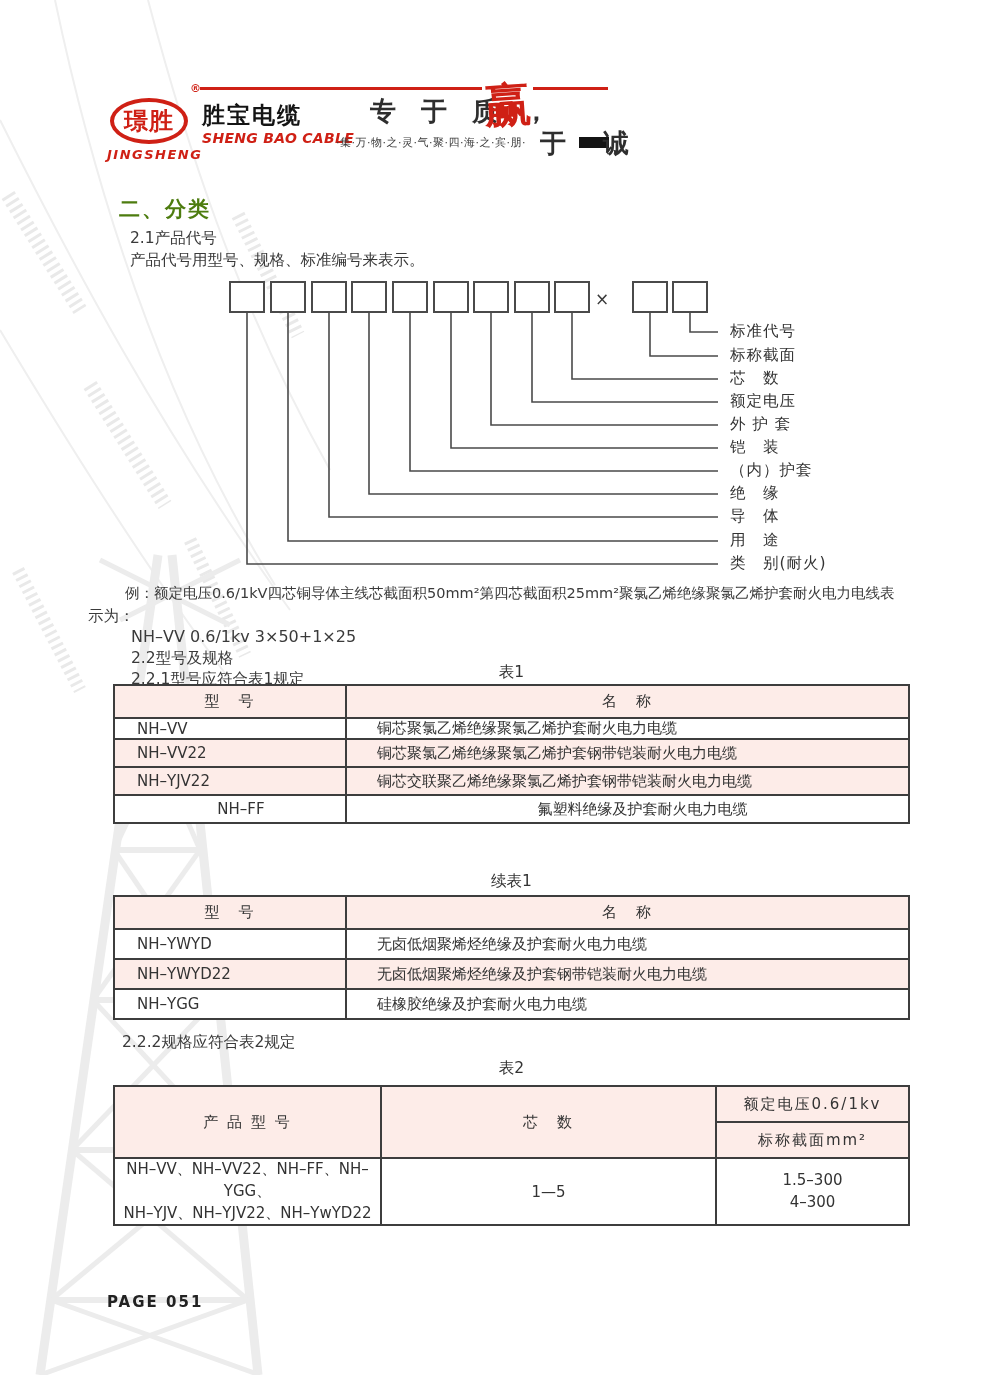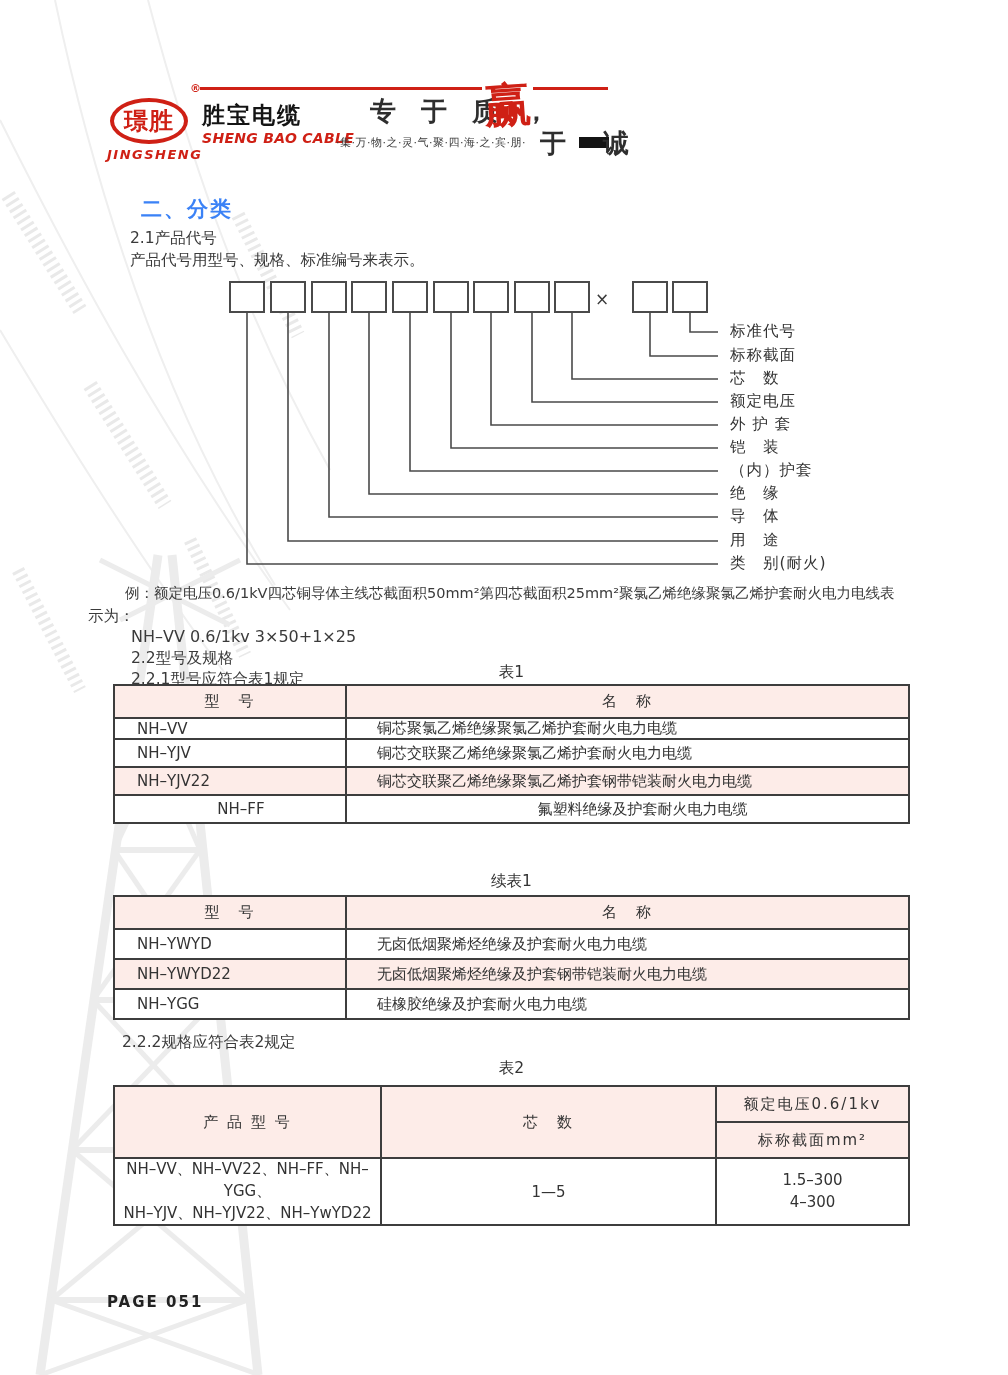--- a/index.html
+++ b/index.html
@@ -17,21 +17,21 @@
   .brand-cn { position:absolute; left:202px; top:100px; color:#141414; font-size:23px; font-weight:800; letter-spacing:2px; }
   .brand-en { position:absolute; left:202px; top:130px; color:#cf2015; font-size:14px; font-weight:bold; font-style:italic; letter-spacing:0.3px; }
   .tagline { position:absolute; left:336px; top:135px; color:#3c3c3c; font-size:11px; letter-spacing:0.5px; }
   .tagline-bar { position:absolute; left:579px; top:137px; width:30px; height:11px; background:#141414; }
   .redrule { position:absolute; top:87px; height:3px; background:#cf2015; }
   .slogan-left { position:absolute; left:370px; top:94px; font-size:26px; font-weight:600; color:#2e2e2e; letter-spacing:8px; }
   .slogan-win { position:absolute; left:484px; top:74px; font-size:47px; font-weight:bold; color:#cf2015; transform:rotate(-4deg); }
   .slogan-right { position:absolute; left:540px; top:94px; font-size:26px; font-weight:600; color:#2e2e2e; letter-spacing:14px;margin-top:32px; }
 
   
-  .h2 { position:absolute; left:119px; top:195px; font-size:21px; font-weight:800; color:#3b82f6; letter-spacing:2px;margin-left:22px; }
+  .h2 { position:absolute; left:119px; top:195px; font-size:21px; font-weight:800; color:#4d7c0f; letter-spacing:2px; }
   .body-line { position:absolute; font-size:15.5px; color:#3a3a3a; white-space:nowrap; }
 
   
   .diagram-svg { position:absolute; left:0; top:272px; }
   .dlabel { position:absolute; left:730px; height:22px; font-size:15.5px; color:#333; letter-spacing:1px; white-space:nowrap; }
 
   
   table.doc { position:absolute; border-collapse:collapse; table-layout:fixed; background:#fff; }
   table.doc th, table.doc td { border:2px solid #3d3d3d; font-weight:normal; font-size:15px; color:#333; }
   table.doc th { background:#fdece8; text-align:center; letter-spacing:2px; }
@@ -160,23 +160,23 @@
       </colgroup>
     <tbody>
         <tr style="height:33px;">
       <th>型　号</th>
       <th>名　称</th>
     </tr>
     <tr style="height:16px;">
       <td class="c1">NH–VV</td>
       <td class="c2">铜芯聚氯乙烯绝缘聚氯乙烯护套耐火电力电缆</td>
     </tr>
-    <tr style="height:28px;">
-      <td class="c1">NH–YJV</td>
-      <td class="c2">铜芯交联聚乙烯绝缘聚氯乙烯护套耐火电力电缆</td>
+    <tr class="pink" style="height:28px;">
+      <td class="c1">NH–VV22</td>
+      <td class="c2">铜芯聚氯乙烯绝缘聚氯乙烯护套钢带铠装耐火电力电缆</td>
     </tr>
     <tr class="pink" style="height:28px;">
       <td class="c1">NH–YJV22</td>
       <td class="c2">铜芯交联聚乙烯绝缘聚氯乙烯护套钢带铠装耐火电力电缆</td>
     </tr>
     <tr style="height:28px;text-align:center;">
       <td class="c1">NH–FF</td>
       <td class="c2">氟塑料绝缘及护套耐火电力电缆</td>
     </tr>
   </tbody>

